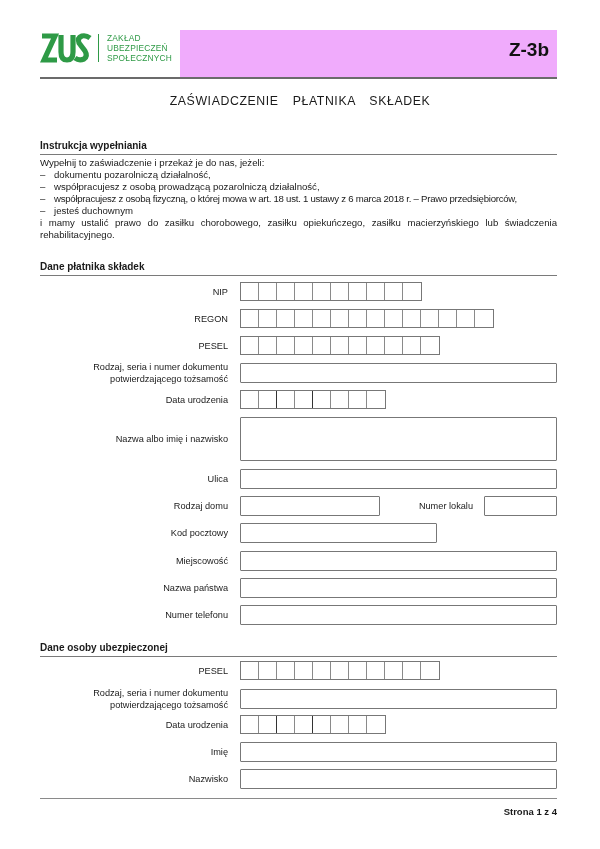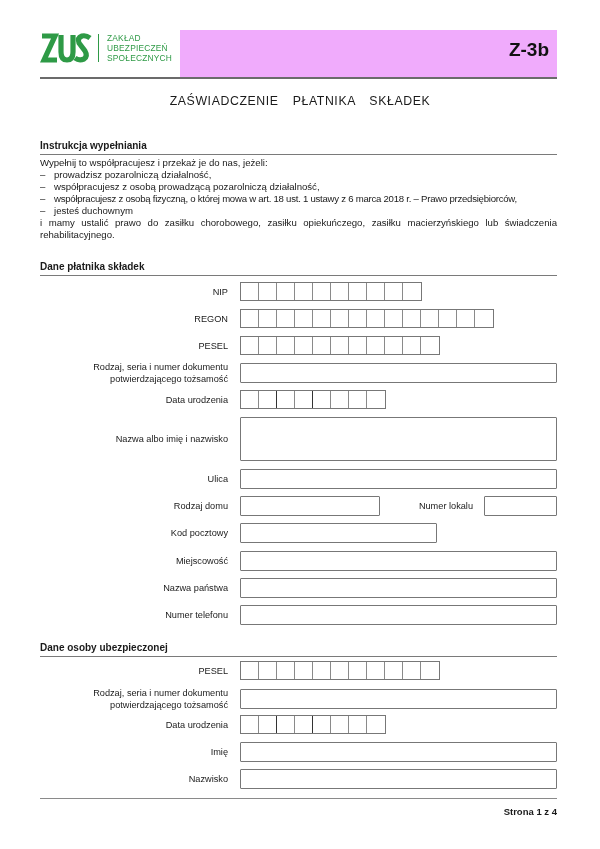--- a/index.html
+++ b/index.html
@@ -56,24 +56,24 @@
   <div class="header-band">
     <div class="form-code">Z-3b</div>
   </div>
   <div class="header-rule"></div>
 </div>
 
 <div class="title" style="white-space:pre;">ZAŚWIADCZENIE  PŁATNIKA  SKŁADEK</div>
 
 <div class="section-head" style="top:140px;">Instrukcja wypełniania</div>
 <div class="instr">
-  <div>Wypełnij to współpracujesz i przekaż je do nas, jeżeli:</div>
-  <div class="bullet">
-      <span class="dash">–</span>
-      <span>prowadzisz pozarolniczą działalność,</span>
+  <div>Wypełnij to zaświadczenie i przekaż je do nas, jeżeli:</div>
+  <div class="bullet">
+      <span class="dash">–</span>
+      <span>dokumentu pozarolniczą działalność,</span>
     </div>
   <div class="bullet">
       <span class="dash">–</span>
       <span>współpracujesz z osobą prowadzącą pozarolniczą działalność,</span>
     </div>
   <div class="bullet">
       <span class="dash">–</span>
       <span style="letter-spacing:-0.25px;">współpracujesz z osobą fizyczną, o której mowa w art. 18 ust. 1 ustawy z 6 marca 2018 r. – Prawo przedsiębiorców,</span>
     </div>
   <div class="bullet">

